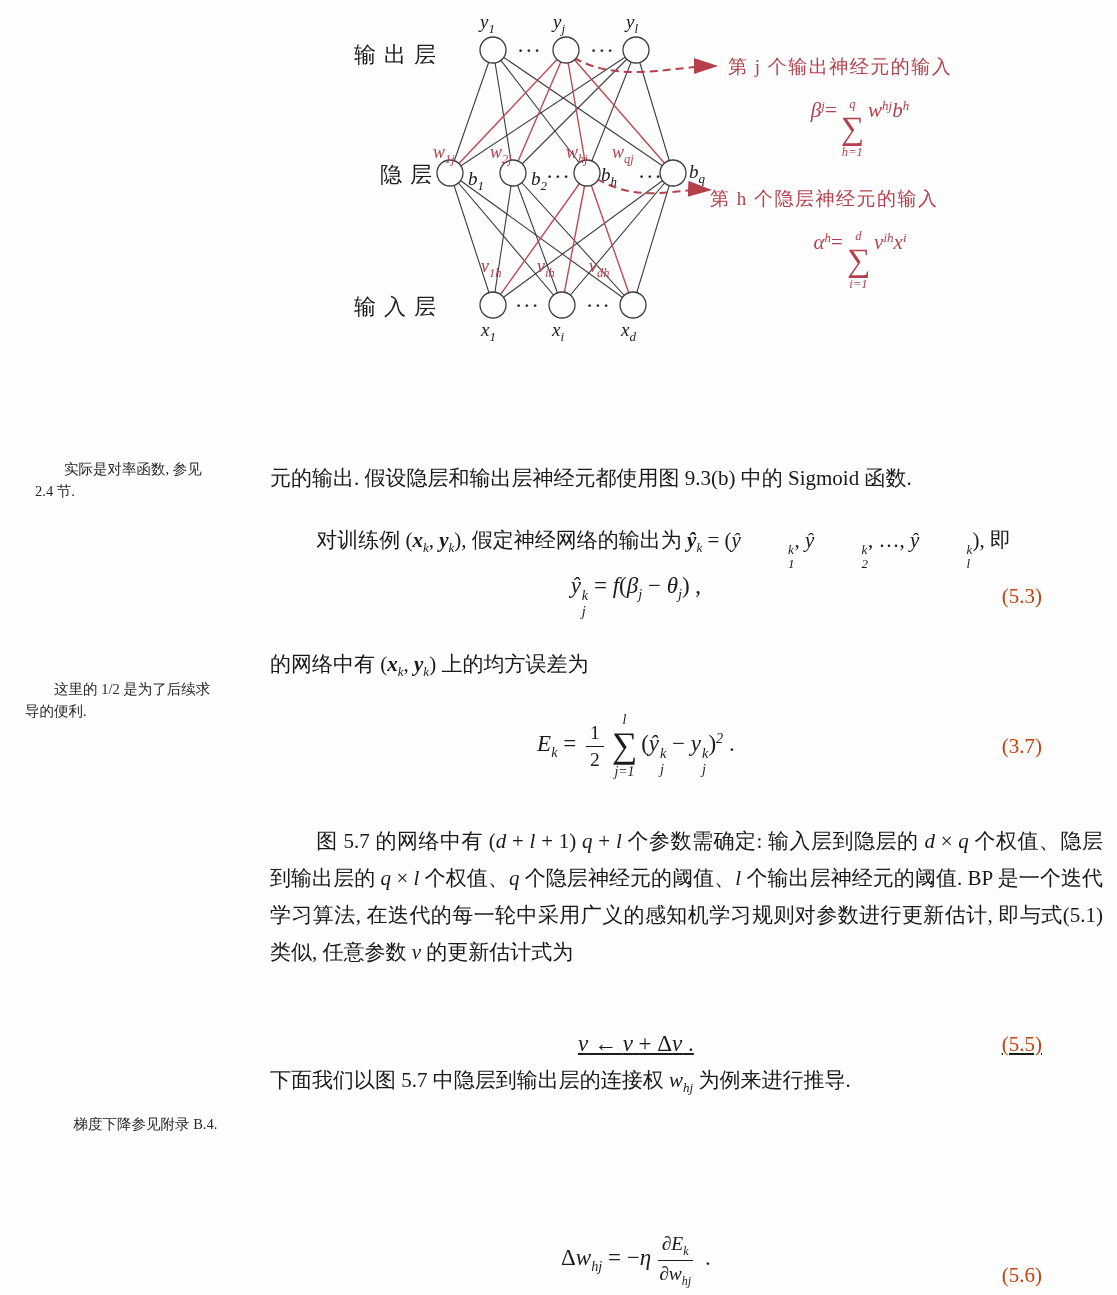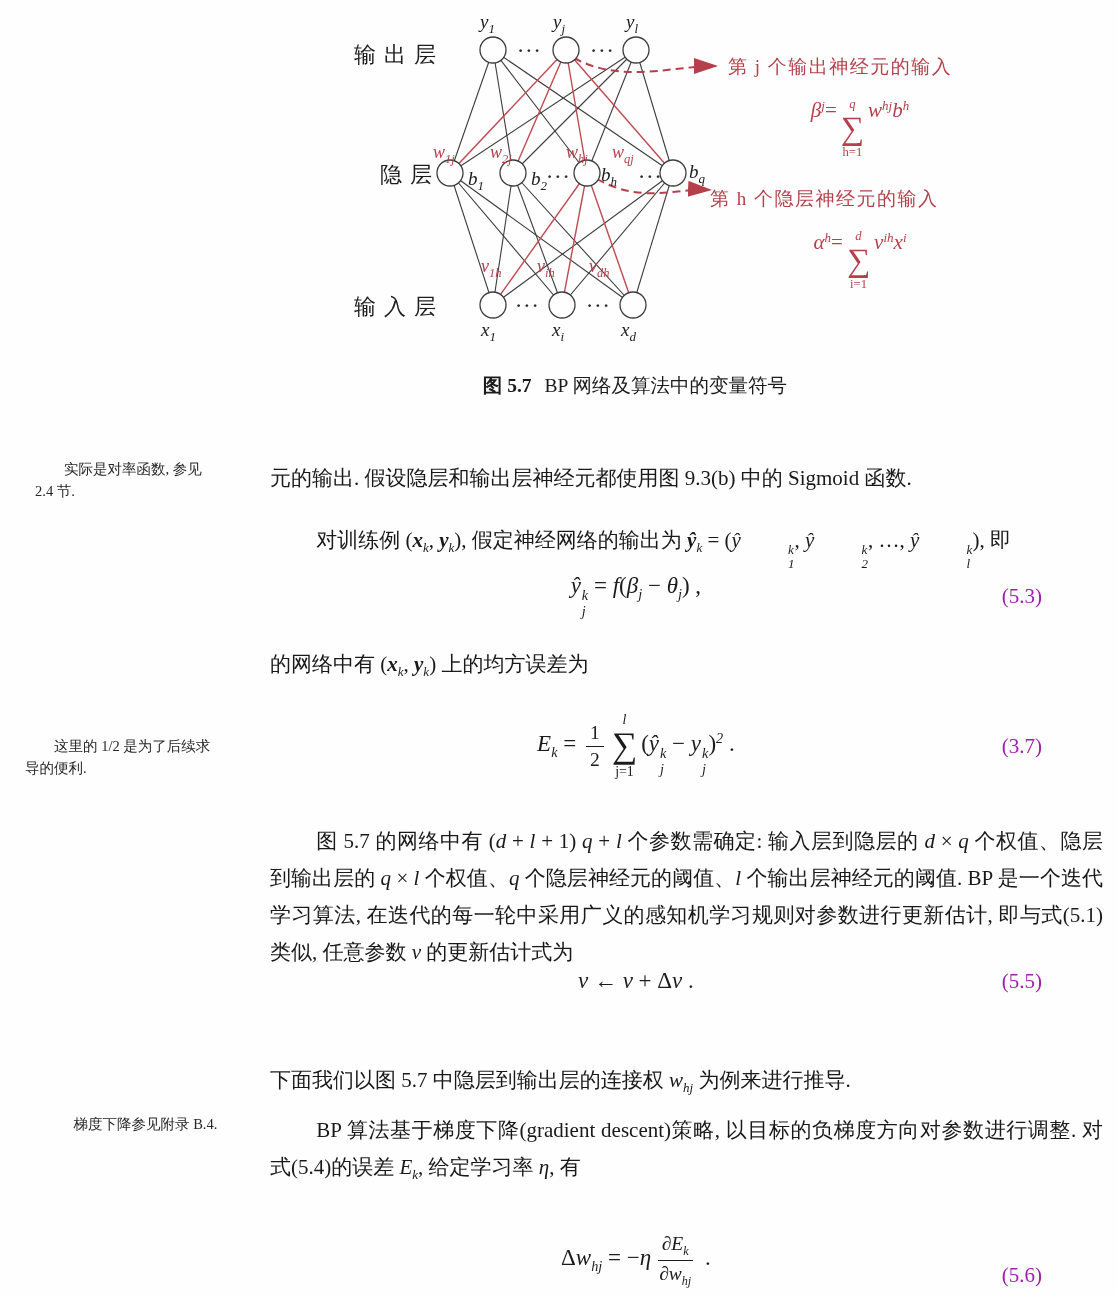--- a/index.html
+++ b/index.html
@@ -26,35 +26,35 @@
   .dts{font:bold 15px "DejaVu Serif",serif;fill:#2a2a2a;letter-spacing:3px;}
   
   .para{position:absolute;left:270px;width:833px;font-size:21px;line-height:37px;
     text-align:justify;color:#191919;}
   .indent{text-indent:2.2em;}
   .mnote{position:absolute;font-size:14.5px;line-height:22px;color:#262626;}
   
   .eq{position:absolute;left:270px;width:772px;display:flex;align-items:center;}
   .eq-c{flex:1;display:flex;justify-content:center;}
   .eq-m{font-size:23px;color:#1b1b1b;}
-  .eq-n{font-size:21px;color:#a21caf;}
+  .eq-n{font-size:21px;color:#c2410c;}
   
   .m-t{font-style:normal;}
   .m-i{font-style:italic;}
   .m-bi{font-style:italic;font-weight:bold;}
   sub.m-sb{font-size:0.62em;font-style:italic;}
   sup.m-sp{font-size:0.62em;font-style:italic;}
   .m-ss{display:inline-flex;flex-direction:column;justify-content:center;
     vertical-align:-0.5em;font-size:0.62em;line-height:1.1;font-style:italic;
     text-align:left;margin-left:1px;}
   .m-sum{display:inline-flex;flex-direction:column;align-items:center;
     vertical-align:middle;line-height:1;margin:0 4px;}
   .m-sum .top{font-size:0.6em;font-style:italic;padding-bottom:1px;}
   .m-sum .sig{font-size:1.55em;}
-  .m-sum .bot{font-size:0.6em;padding-top:2px;}
+  .m-sum .bot{font-size:0.6em;font-style:italic;padding-top:2px;}
   .m-frac{display:inline-flex;flex-direction:column;align-items:center;
     vertical-align:middle;line-height:1.2;margin:0 4px;font-size:0.85em;}
   .m-frac .num{border-bottom:1.4px solid currentColor;padding:0 4px 1px;}
   .m-frac .den{padding:1px 4px 0;}
 </style>
 </head>
 <body>
 
 <div class="page">
 
@@ -172,26 +172,23 @@
           <span class="sig">∑</span>
           <span class="bot">i=1</span>
         </span>
         <span class="m-i">v</span>
         <sub class="m-sb">ih</sub>
         <span class="m-i">x</span>
         <sub class="m-sb">i</sub>
       </div>
   </div>
 
-  <div class="caption">
-    <span class="cap-b">图 5.7</span><span>BP 网络及算法中的变量符号</span>
-  </div>
 
   <div class="mnote" style="left:35px;top:458px;width:180px;text-indent:2em;">实际是对率函数, 参见 2.4 节.</div>
-  <div class="mnote" style="left:25px;top:735px;width:195px;text-indent:2em;">这里的 1/2 是为了后续求导的便利.</div>
+  <div class="mnote" style="left:25px;top:678px;width:195px;text-indent:2em;">这里的 1/2 是为了后续求导的便利.</div>
   <div class="mnote" style="left:46px;top:1113px;width:225px;text-indent:1.9em;">梯度下降参见附录 B.4.</div>
 
   <div class="para" style="top:460px;"><span class="m-t">元的输出. 假设隐层和输出层神经元都使用图 9.3(b) 中的 Sigmoid 函数.</span></div>
   <div class="para indent" style="top:522px;"><span class="m-t">对训练例 (</span><span class="m-bi">x</span><sub class="m-sb">k</sub><span class="m-t">, </span><span class="m-bi">y</span><sub class="m-sb">k</sub><span class="m-t">), 假定神经网络的输出为 </span><span class="m-bi">ŷ</span><sub class="m-sb">k</sub><span class="m-t"> = (</span><span class="m-i">ŷ</span><span class="m-ss">
         <span>k</span>
         <span>1</span>
       </span><span class="m-t">, </span><span class="m-i">ŷ</span><span class="m-ss">
         <span>k</span>
         <span>2</span>
       </span><span class="m-t">, …, </span><span class="m-i">ŷ</span><span class="m-ss">
@@ -226,29 +223,28 @@
           </span><span class="m-t"> − </span><span class="m-i">y</span><span class="m-ss">
             <span>k</span>
             <span>j</span>
           </span><span class="m-t">)</span><sup class="m-sp">2</sup><span class="m-t"> .</span></span>
       </div>
     <span class="eq-n">(3.7)</span>
   </div>
 
   <div class="para indent" style="top:823px;"><span class="m-t">图 5.7 的网络中有 (</span><span class="m-i">d</span><span class="m-t"> + </span><span class="m-i">l</span><span class="m-t"> + 1) </span><span class="m-i">q</span><span class="m-t"> + </span><span class="m-i">l</span><span class="m-t"> 个参数需确定: 输入层到隐层的 </span><span class="m-i">d</span><span class="m-t"> × </span><span class="m-i">q</span><span class="m-t"> 个权值、隐层到输出层的 </span><span class="m-i">q</span><span class="m-t"> × </span><span class="m-i">l</span><span class="m-t"> 个权值、</span><span class="m-i">q</span><span class="m-t"> 个隐层神经元的阈值、</span><span class="m-i">l</span><span class="m-t"> 个输出层神经元的阈值. BP 是一个迭代学习算法, 在迭代的每一轮中采用广义的感知机学习规则对参数进行更新估计, 即与式(5.1)类似, 任意参数 </span><span class="m-i">v</span><span class="m-t"> 的更新估计式为</span></div>
 
-  <div class="eq" style="top:960px;height:42px;">
+  <div class="eq" style="top:1023px;height:42px;text-decoration:underline;">
     <div class="eq-c">
         <span class="eq-m"><span class="m-i">v</span><span class="m-t"> ← </span><span class="m-i">v</span><span class="m-t"> + Δ</span><span class="m-i">v</span><span class="m-t"> .</span></span>
       </div>
     <span class="eq-n">(5.5)</span>
   </div>
 
   <div class="para" style="top:1062px;"><span class="m-t">下面我们以图 5.7 中隐层到输出层的连接权 </span><span class="m-i">w</span><sub class="m-sb">hj</sub><span class="m-t"> 为例来进行推导.</span></div>
-  <div class="para indent" style="top:1112px;"><span class="m-t">BP 算法基于梯度下降(gradient descent)策略, 以目标的负梯度方向对参数进行调整. 对式(5.4)的误差 </span><span class="m-i">E</span><sub class="m-sb">k</sub><span class="m-t">, 给定学习率 </span><span class="m-i">η</span><span class="m-t">, 有</span></div>
 
   <div class="eq" style="top:1196px;height:92px;align-items:flex-end;">
     <div class="eq-c">
         <span class="eq-m"><span class="m-t">Δ</span><span class="m-i">w</span><sub class="m-sb">hj</sub><span class="m-t"> = −</span><span class="m-i">η</span><span class="m-frac">
             <span class="num"><span class="m-t">∂</span><span class="m-i">E</span><sub class="m-sb">k</sub></span>
             <span class="den"><span class="m-t">∂</span><span class="m-i">w</span><sub class="m-sb">hj</sub></span>
           </span><span class="m-t"> .</span></span>
       </div>
     <span class="eq-n">(5.6)</span>
   </div>

